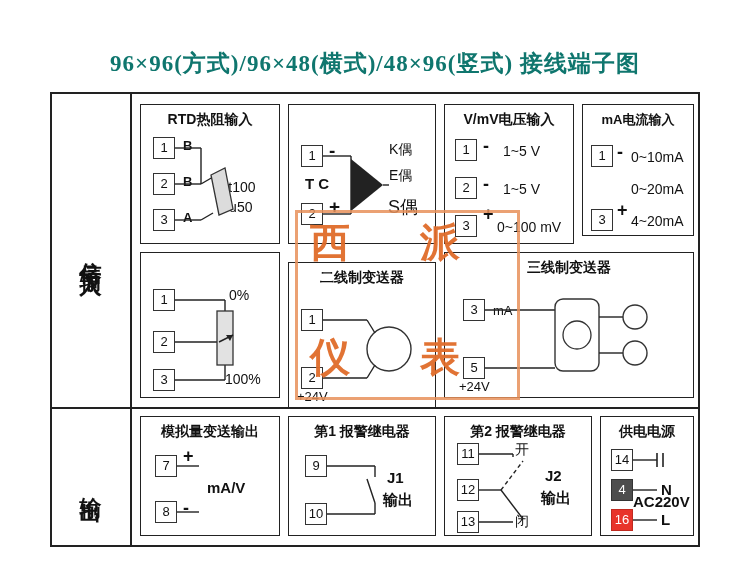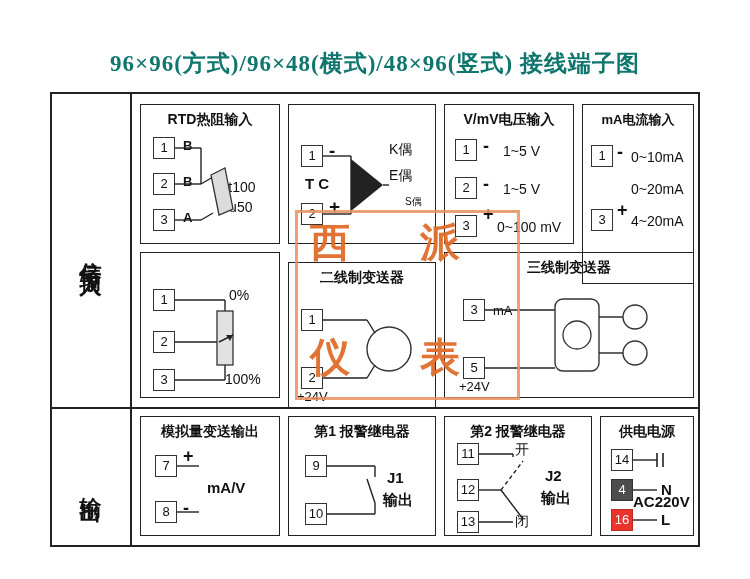--- a/index.html
+++ b/index.html
@@ -104,21 +104,21 @@
   </div>
 
   <div class="box" style="left:236px;top:10px;width:148px;height:140px;">
     <div class="term" style="left:12px;top:40px;">1</div>
     <div class="term" style="left:12px;top:98px;">2</div>
     <div class="sym" style="left:40px;top:36px;font-size:19px;">-</div>
     <div class="sym" style="left:40px;top:92px;font-size:19px;">+</div>
     <div class="lbl big" style="left:16px;top:70px;">T C</div>
     <div class="lbl" style="left:100px;top:36px;font-size:14px;">K偶</div>
     <div class="lbl" style="left:100px;top:62px;font-size:14px;">E偶</div>
-    <div class="lbl" style="left:116px;top:90px;font-size:10px;">S偶</div>
+    <div class="lbl" style="left:99px;top:90px;font-size:18px;">S偶</div>
     <svg width="148" height="140">
       <line x1="34" y1="51" x2="62" y2="51" stroke="#222" stroke-width="1.4"></line>
       <line x1="34" y1="109" x2="62" y2="109" stroke="#222" stroke-width="1.4"></line>
       <line x1="62" y1="51" x2="62" y2="109" stroke="#222" stroke-width="1.4"></line>
       <polygon points="62,54 62,106 94,80" fill="#222"></polygon>
       <line x1="94" y1="80" x2="100" y2="80" stroke="#222" stroke-width="1.4"></line>
     </svg>
   </div>
 
   <div class="box" style="left:392px;top:10px;width:130px;height:140px;">
@@ -127,21 +127,21 @@
     <div class="term" style="left:10px;top:72px;">2</div>
     <div class="term" style="left:10px;top:110px;">3</div>
     <div class="sym" style="left:38px;top:32px;font-size:18px;">-</div>
     <div class="sym" style="left:38px;top:70px;font-size:18px;">-</div>
     <div class="sym" style="left:38px;top:100px;font-size:18px;">+</div>
     <div class="lbl" style="left:58px;top:38px;font-size:14px;">1~5 V</div>
     <div class="lbl" style="left:58px;top:76px;font-size:14px;">1~5 V</div>
     <div class="lbl" style="left:52px;top:114px;font-size:14px;">0~100 mV</div>
   </div>
 
-  <div class="box" style="left:530px;top:10px;width:112px;height:180px;text-decoration:underline;">
+  <div class="box" style="left:530px;top:10px;width:112px;height:132px;text-decoration:underline;">
     <div class="boxtitle small">mA电流输入</div>
     <div class="term" style="left:8px;top:40px;">1</div>
     <div class="term" style="left:8px;top:104px;">3</div>
     <div class="sym" style="left:34px;top:38px;font-size:18px;">-</div>
     <div class="sym" style="left:34px;top:96px;font-size:18px;">+</div>
     <div class="lbl" style="left:48px;top:44px;font-size:14px;">0~10mA</div>
     <div class="lbl" style="left:48px;top:76px;font-size:14px;">0~20mA</div>
     <div class="lbl" style="left:48px;top:108px;font-size:14px;">4~20mA</div>
   </div>
 

